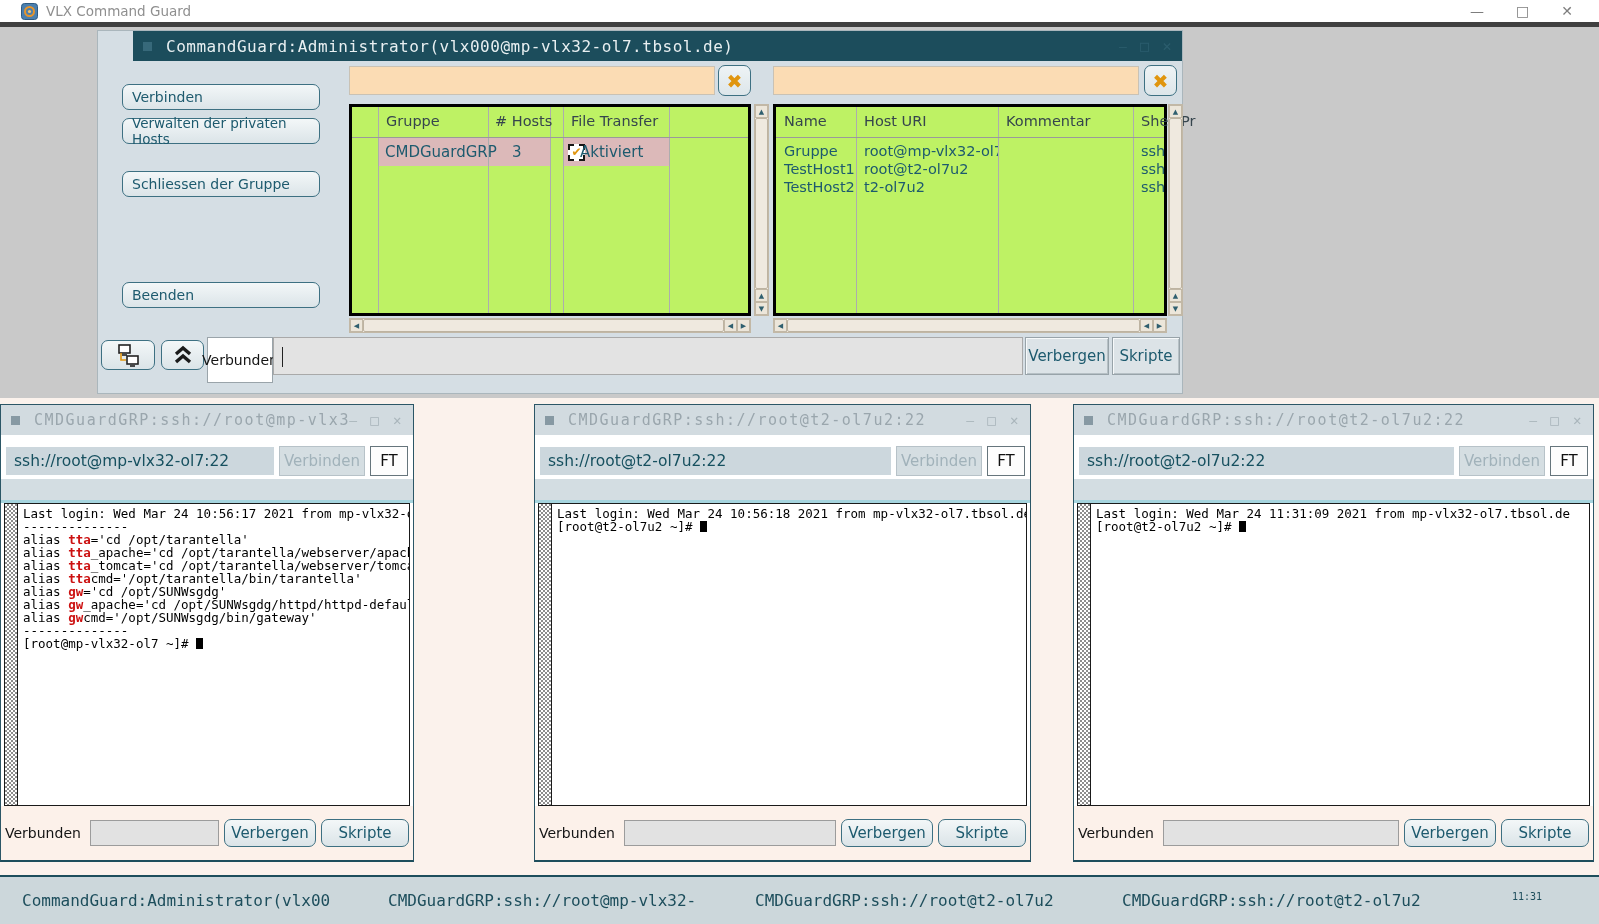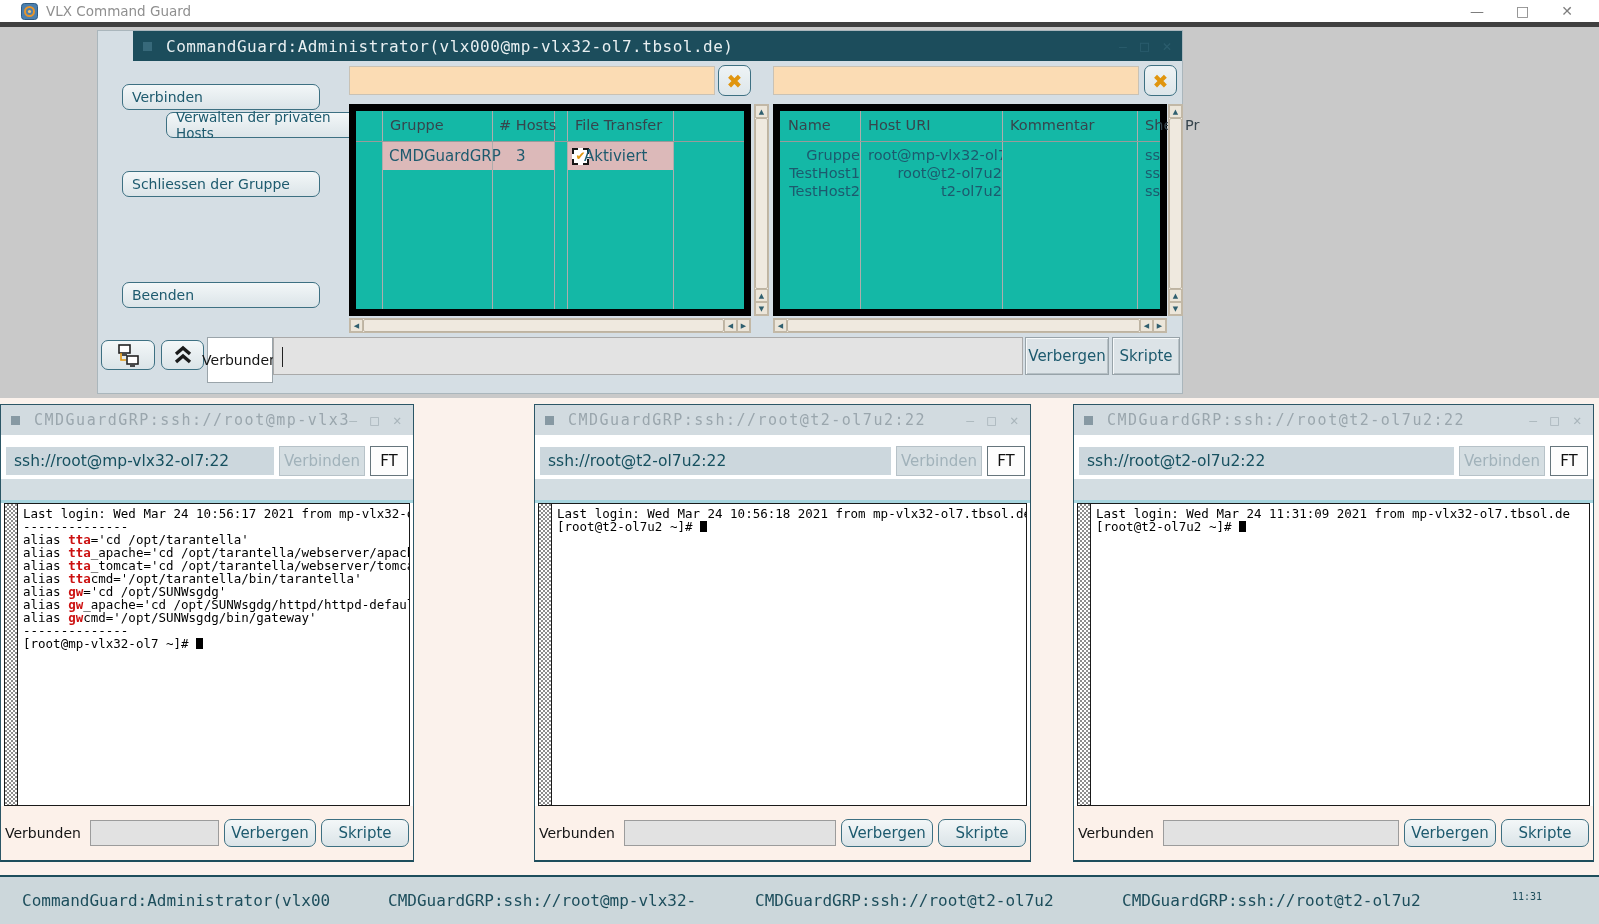--- a/index.html
+++ b/index.html
@@ -43,21 +43,21 @@
   #main-title .tb-icon { background:#37697a; }
   #main-title .tb-ctrls { color:#2b5d6d; font-size:15px; }
 
   .side-btn { position:absolute; left:24px; width:198px; height:26px; padding-left:9px; }
 
   .peach { position:absolute; height:29px; background:#fbdcb4; border:1px solid #c9c2b5; }
   .xbtn  { position:absolute; width:33px; height:31px; border:1px solid #3d7082; border-radius:7px;
            background:linear-gradient(#eef3f5,#dde6ea); color:#e0950e; font-size:19px; font-weight:bold;
            display:flex; align-items:center; justify-content:center; cursor:pointer; }
 
-  .tbl { position:absolute; background:#14b8a6; border:7px solid #000000;text-align:right; }
+  .tbl { position:absolute; background:#bef264; border:3px solid #000000; }
   .tsep { position:absolute; top:0; bottom:0; width:0; border-left:1px solid #adadad; }
   .thead-line { position:absolute; left:0; right:0; top:30px; border-top:1px solid #9a9a9a; }
   .th { position:absolute; top:6px; font-size:14.5px; color:#36454d; white-space:nowrap; }
 
   .grp-row { position:absolute; left:0; top:31px; height:28px; width:100%; display:flex;
              align-items:center; font-size:15px; color:#1d5a6e; }
   .pinkcell { position:absolute; top:0; height:28px; background:#dcb9b9; }
 
   .checkbox { display:inline-flex; width:17px; height:17px; background:#fff; border:2px dashed #161616;
               align-items:center; justify-content:center; color:#e0950e; font-size:12px; font-weight:bold; }
@@ -149,21 +149,21 @@
     <span class="tb-ctrls">
       <span class="mini">—</span>
       <span>□</span>
       <span>✕</span>
     </span>
   </div>
 
   <div class="rbtn side-btn" style="top:53px;">
       <span>Verbinden</span>
     </div>
-  <div class="rbtn side-btn" style="top:81px;margin-left:44px;">
+  <div class="rbtn side-btn" style="top:87px;">
       <span style="font-size:13.5px;">Verwalten der privaten Hosts</span>
     </div>
   <div class="rbtn side-btn" style="top:140px;">
       <span>Schliessen der Gruppe</span>
     </div>
   <div class="rbtn side-btn" style="top:251px;">
       <span>Beenden</span>
     </div>
 
   <div class="peach" style="left:251px; top:35px; width:366px;"></div>

